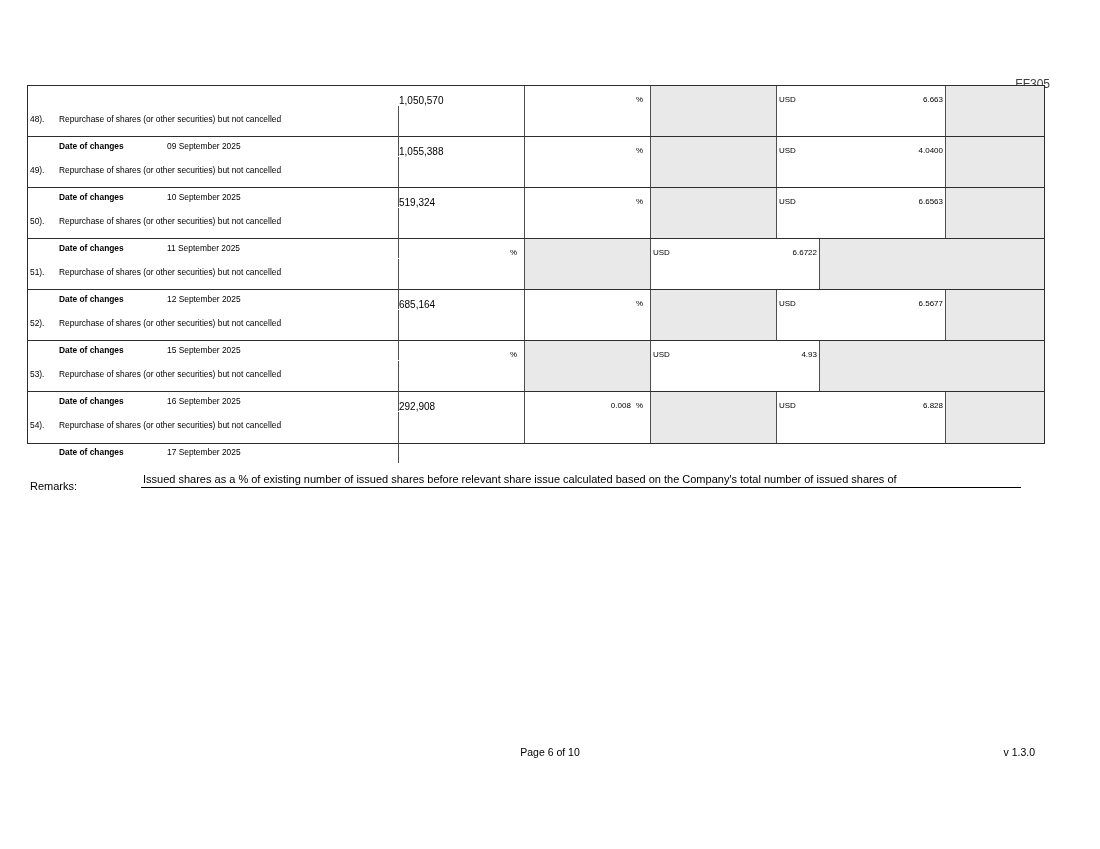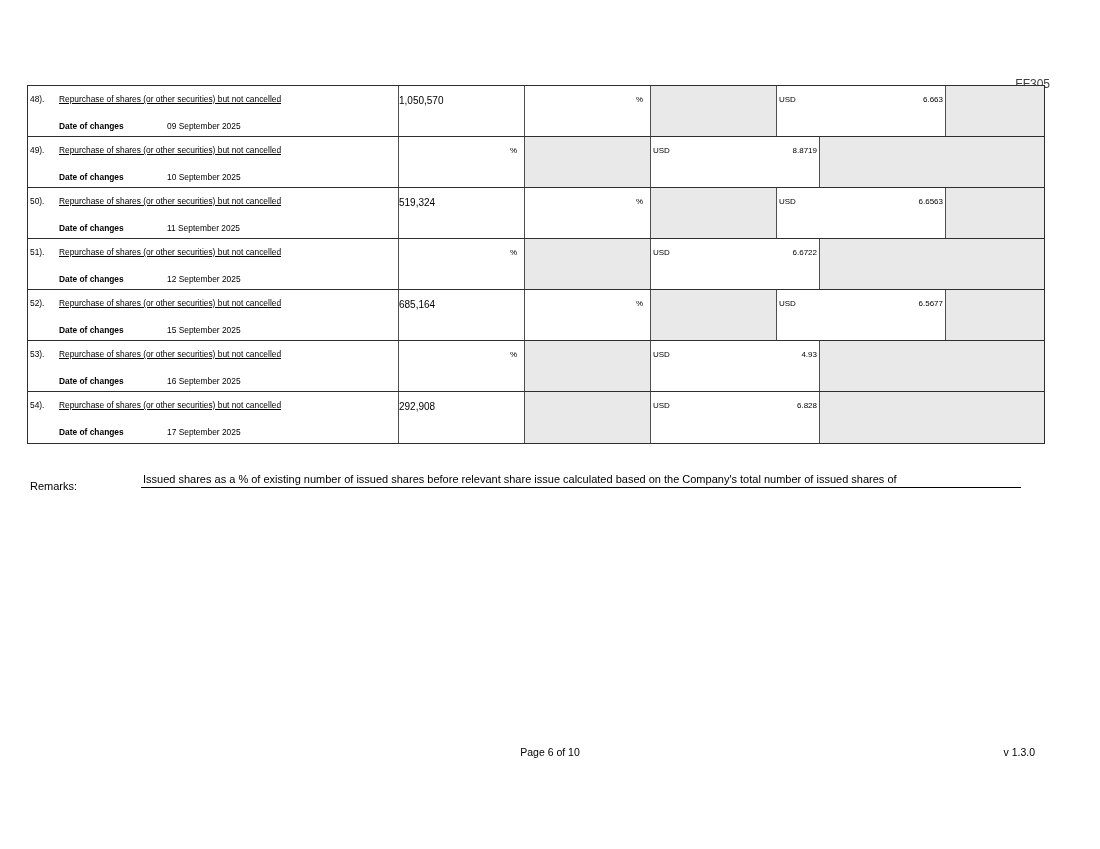--- a/index.html
+++ b/index.html
@@ -29,33 +29,33 @@
     background:#fff;
   }
   .trow:last-child { border-bottom:none; height:51px; }
   .cell {
     position:relative;
     box-sizing:border-box;
     border-right:1.3px solid #4f4f4f;
     height:100%;
   }
   .cell:last-child { border-right:none; }
-  .c-desc  { width:371px; }
+  .c-desc  { width:371px;margin-top:20px; }
   .c-qty   { width:126px; padding:9px 3px 0 0; font-size:10px; }
   .c-pct   { width:126px; text-align:right; padding:9px 7px 0 0; font-size:8px; }
   .c-blank1{ width:126px; background:#e9e9e9; }
   .c-usd   { width:169px; font-size:8px; }
   .c-blank2{ flex:1; background:#e9e9e9; }
   .rownum {
     position:absolute; left:2px; top:8px;
     font-size:8.4px; white-space:nowrap;
   }
   .desc-text {
     position:absolute; left:31px; top:8px;
-    font-size:8.4px; white-space:nowrap;text-decoration:underline;
+    font-size:8.4px; white-space:nowrap;
   }
   .desc-date {
     position:absolute; left:31px; top:35px;
     font-size:8.4px; width:330px;
   }
   .date-label { font-weight:bold; }
   .date-value { position:absolute; left:108px; top:0; white-space:nowrap; }
   .pct-sign { margin-left:5px; }
   .cur   { position:absolute; left:2px;  top:9px; }
   .price { position:absolute; right:2px; top:9px; }
@@ -114,25 +114,26 @@
 
     <div class="trow">
       <div class="cell c-desc">
         <span class="rownum">49).</span>
         <span class="desc-text">Repurchase of shares (or other securities) but not cancelled</span>
         <div class="desc-date">
           <span class="date-label">Date of changes</span>
           <span class="date-value">10 September 2025</span>
         </div>
       </div>
-      <div class="cell c-pct"><span class="pct-val"></span><span class="pct-sign">%</span></div>
-      <div class="cell c-blank1"></div>
-      <div class="cell c-usd">
-          <span class="cur">USD</span>
-          <span class="price">8.8719</span>
+      <div class="cell c-qty"><span>1,055,388</span></div>
+      <div class="cell c-pct"><span class="pct-val"></span><span class="pct-sign">%</span></div>
+      <div class="cell c-blank1"></div>
+      <div class="cell c-usd">
+          <span class="cur">USD</span>
+          <span class="price">4.0400</span>
         </div>
       <div class="cell c-blank2"></div>
     </div>
 
     <div class="trow">
       <div class="cell c-desc">
         <span class="rownum">50).</span>
         <span class="desc-text">Repurchase of shares (or other securities) but not cancelled</span>
         <div class="desc-date">
           <span class="date-label">Date of changes</span>
@@ -207,20 +208,21 @@
     <div class="trow">
       <div class="cell c-desc">
         <span class="rownum">54).</span>
         <span class="desc-text">Repurchase of shares (or other securities) but not cancelled</span>
         <div class="desc-date">
           <span class="date-label">Date of changes</span>
           <span class="date-value">17 September 2025</span>
         </div>
       </div>
       <div class="cell c-qty"><span>292,908</span></div>
+      <div class="cell c-pct"><span class="pct-val">0.008</span><span class="pct-sign">%</span></div>
       <div class="cell c-blank1"></div>
       <div class="cell c-usd">
           <span class="cur">USD</span>
           <span class="price">6.828</span>
         </div>
       <div class="cell c-blank2"></div>
     </div>
 
   </div>
 

